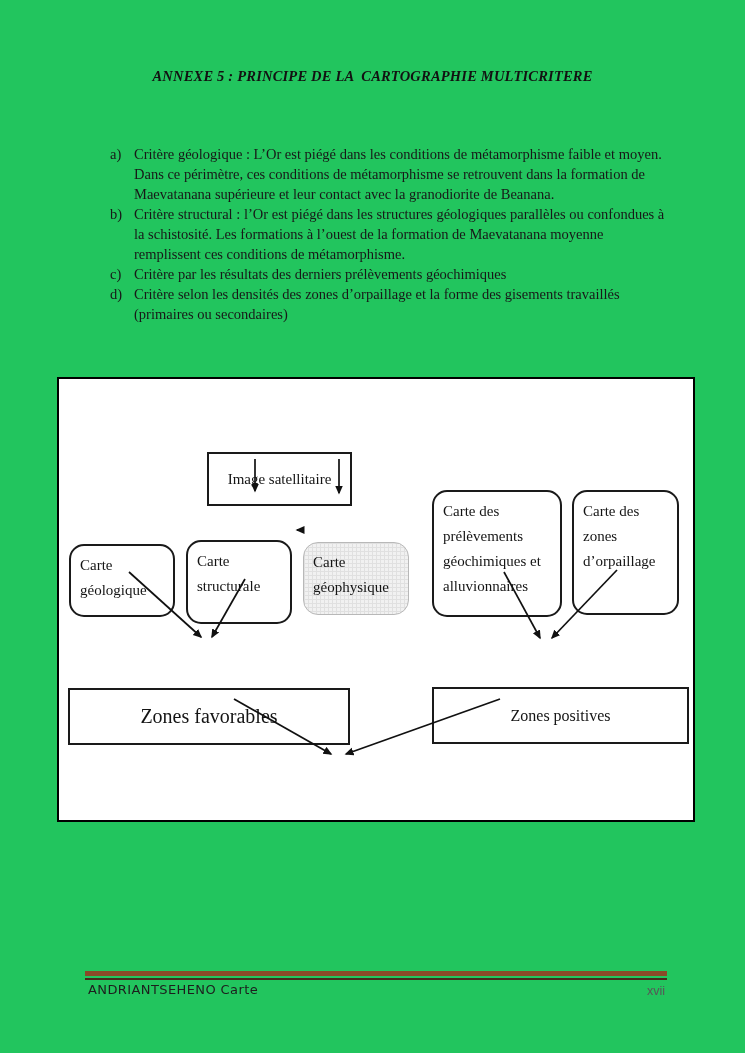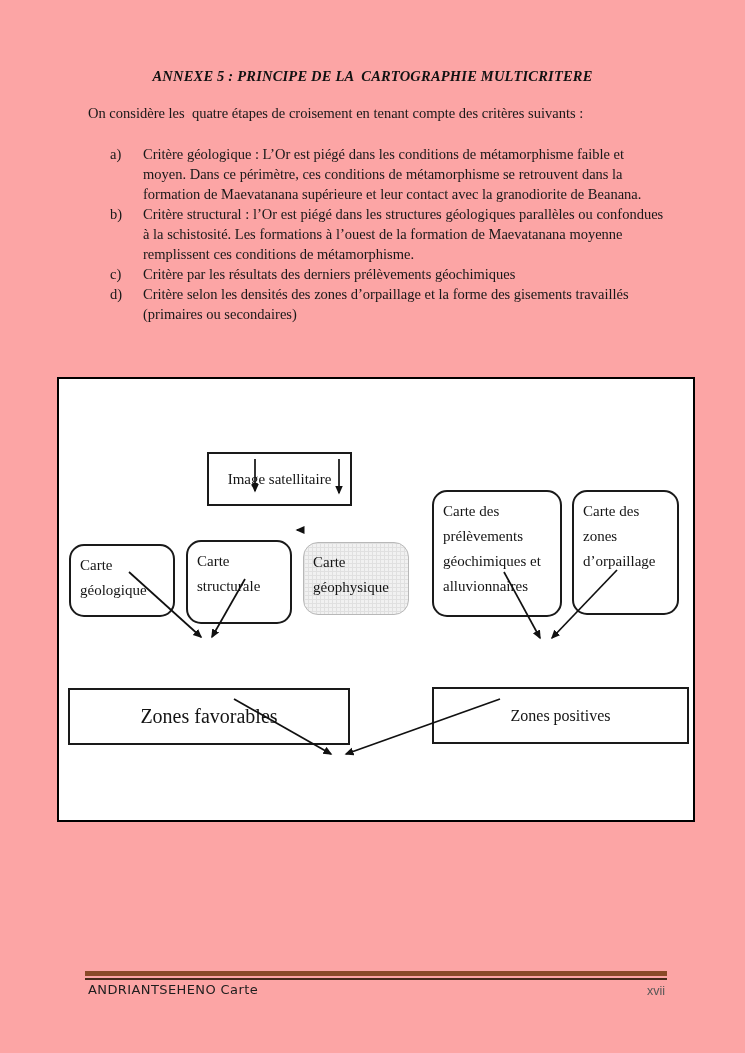--- a/index.html
+++ b/index.html
@@ -4,42 +4,42 @@
 <style>
   html,body{margin:0;padding:0;}
   body{
     width:745px;height:1053px;
     background:#ffffff;
     font-family:"Liberation Serif","DejaVu Serif",serif;
     color:#1a1a1a;
     position:relative;
     overflow:hidden;
   }
-  .page{position:absolute;inset:0;background:#fca5a5;}
+  .page{position:absolute;inset:0;background:#22c55e;}
 
   
   .doc-title{
     position:absolute;left:0;top:68px;width:745px;
     text-align:center;
     font-size:14.5px;font-weight:bold;font-style:italic;
     letter-spacing:.2px;color:#121212;
     white-space:pre-wrap;
   }
   .intro{
     position:absolute;left:88px;top:103px;width:575px;
     font-size:14.5px;line-height:20px;color:#181818;
     white-space:pre-wrap;
   }
   .crit-list{position:absolute;left:110px;top:144px;width:556px;}
   .crit-item{display:flex;margin:0;}
   .crit-marker{
     flex:0 0 24px;font-size:14.5px;line-height:20px;color:#181818;
   }
   .crit-text{
-    flex:1;font-size:14.5px;line-height:20px;color:#181818;margin-left:9px;
+    flex:1;font-size:14.5px;line-height:20px;color:#181818;
   }
   .section-heading{
     position:absolute;left:88px;top:333px;width:600px;
     font-size:14.5px;font-weight:bold;color:#111;
   }
 
   
   .diagram-frame{
     position:absolute;left:57px;top:377px;
     width:634px;height:441px;
@@ -93,21 +93,20 @@
     font-size:12.5px;color:#575757;
   }
 </style>
 </head>
 <body>
 
 <div class="page">
 
   <div class="doc-title">ANNEXE 5 : PRINCIPE DE LA  CARTOGRAPHIE MULTICRITERE</div>
 
-  <div class="intro">On considère les  quatre étapes de croisement en tenant compte des critères suivants :</div>
 
   <div class="crit-list">
     <div class="crit-item">
       <span class="crit-marker">a)</span>
       <span class="crit-text">Critère géologique : L’Or est piégé dans les conditions de métamorphisme faible et moyen. Dans ce périmètre, ces conditions de métamorphisme se retrouvent dans la formation de Maevatanana supérieure et leur contact avec la granodiorite de Beanana.</span>
     </div>
     <div class="crit-item">
       <span class="crit-marker">b)</span>
       <span class="crit-text">Critère structural : l’Or est piégé dans les structures géologiques parallèles ou confondues à la schistosité. Les formations à l’ouest de la formation de Maevatanana moyenne remplissent ces conditions de métamorphisme.</span>
     </div>

